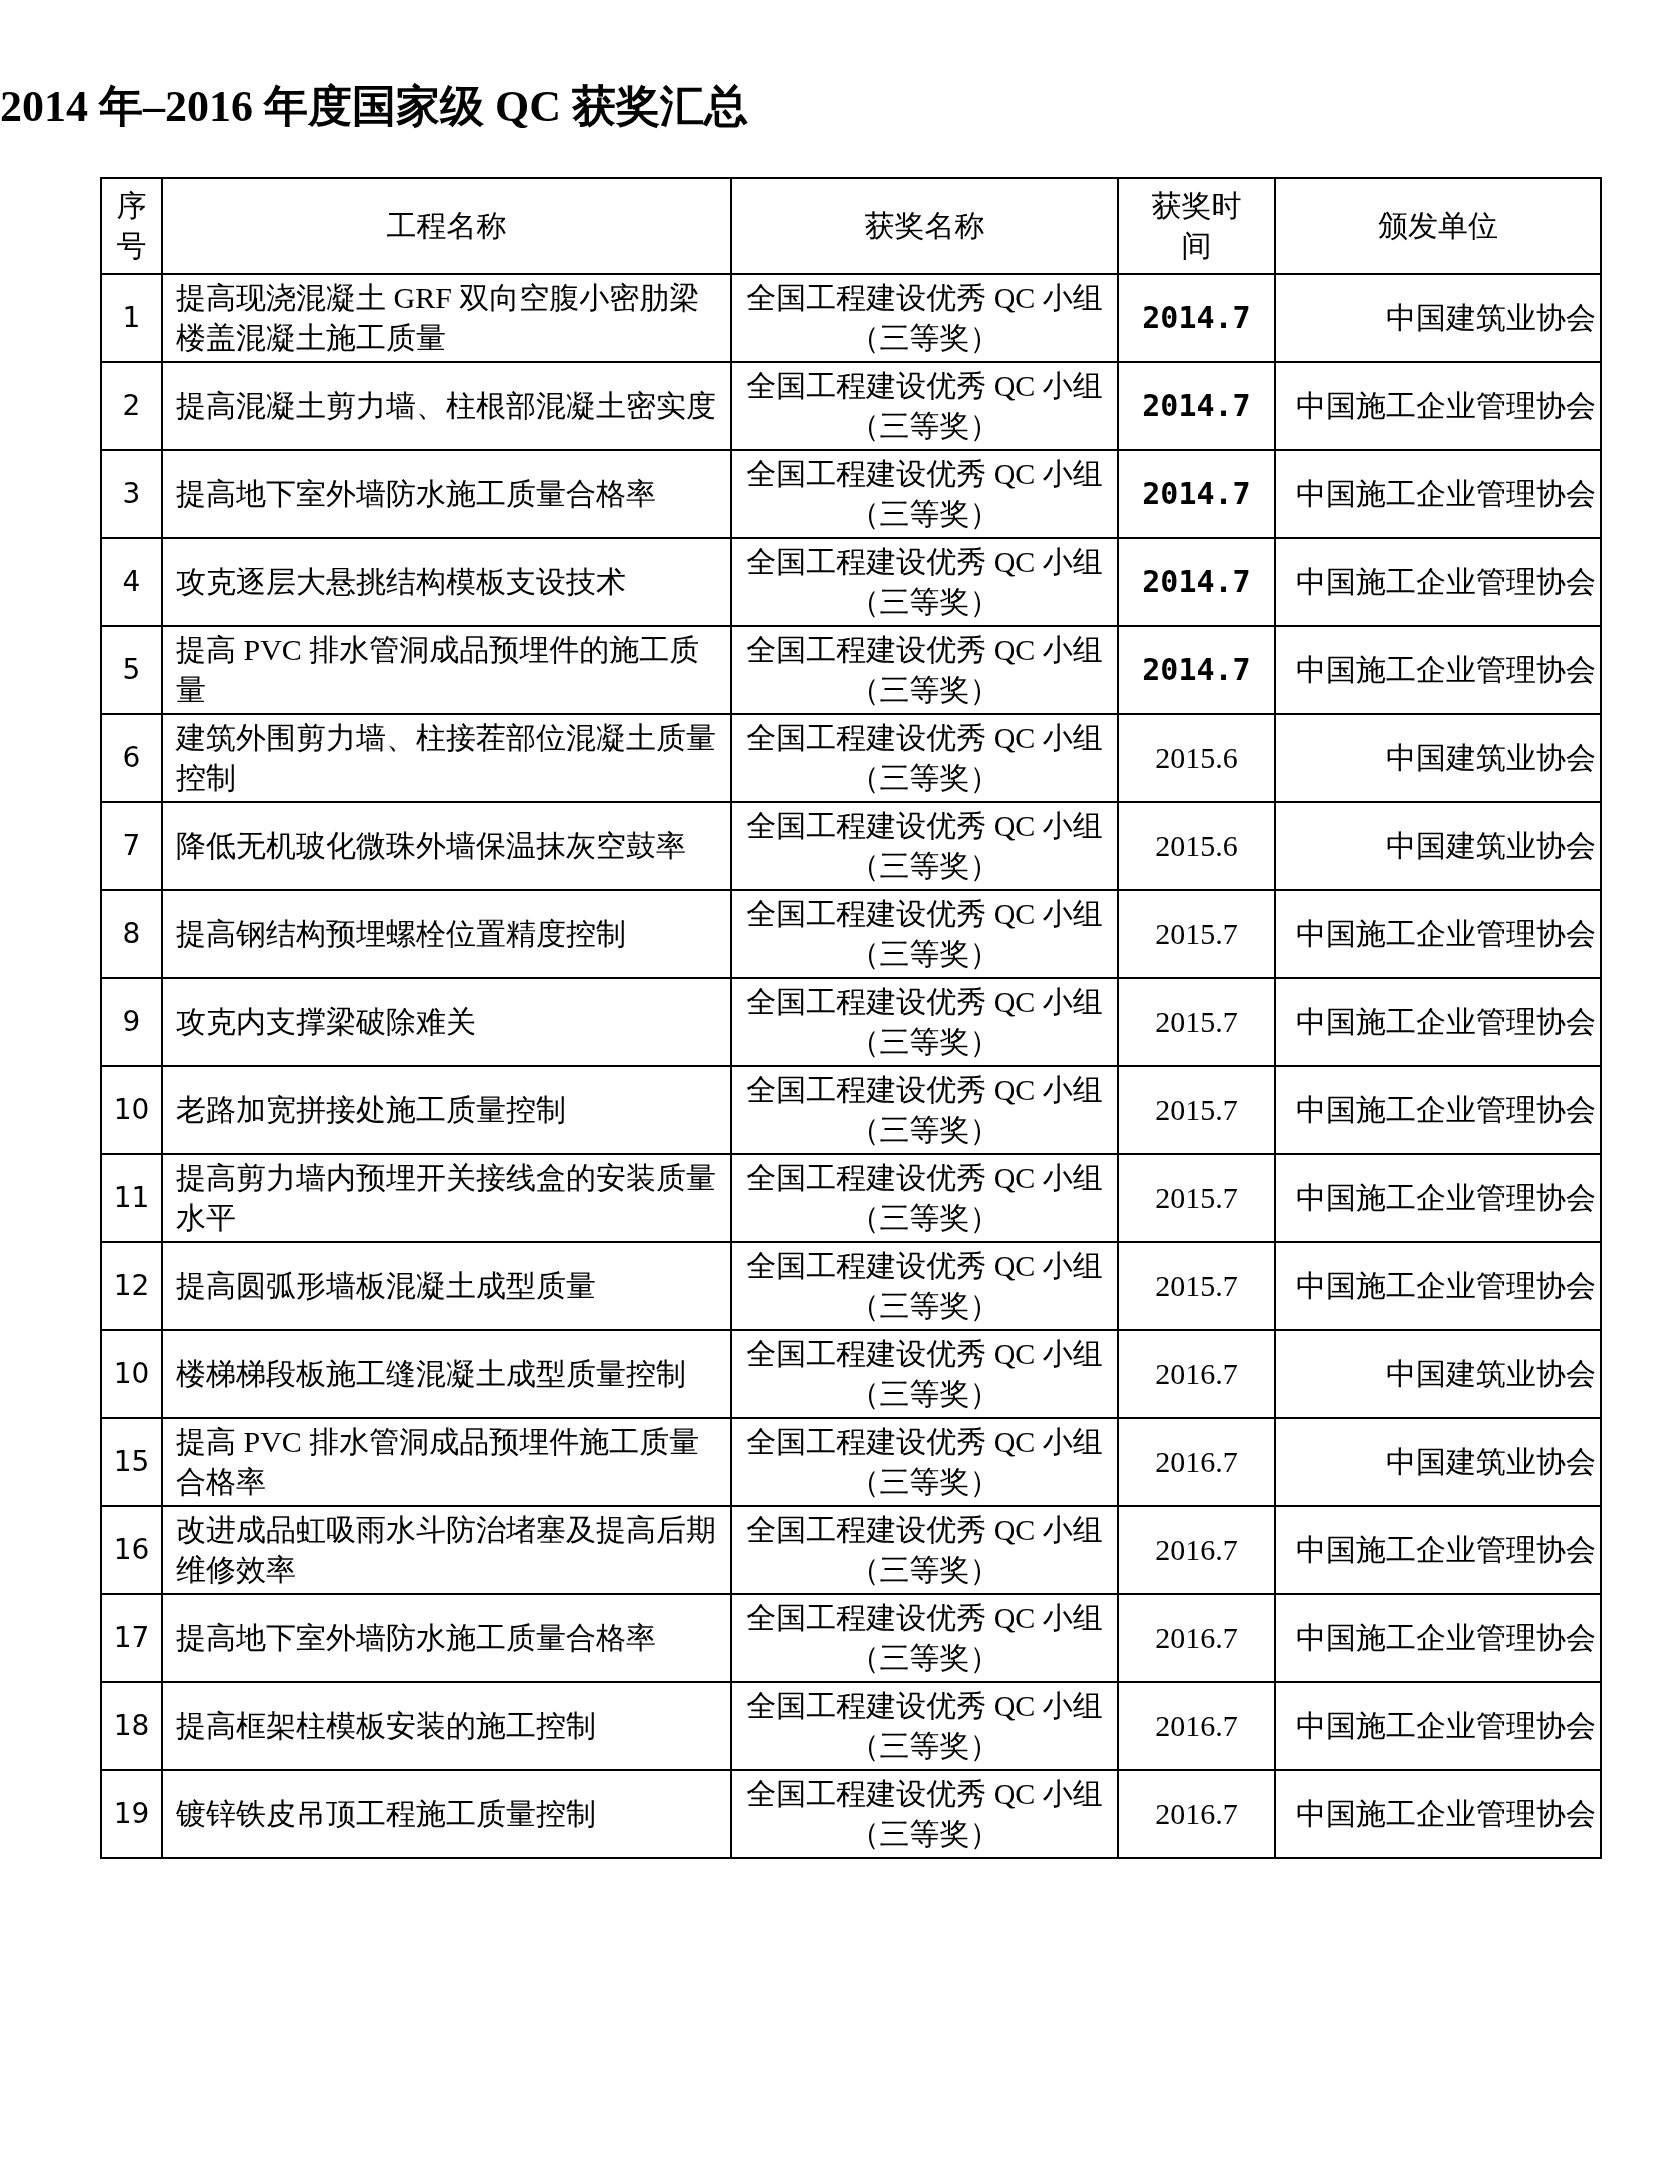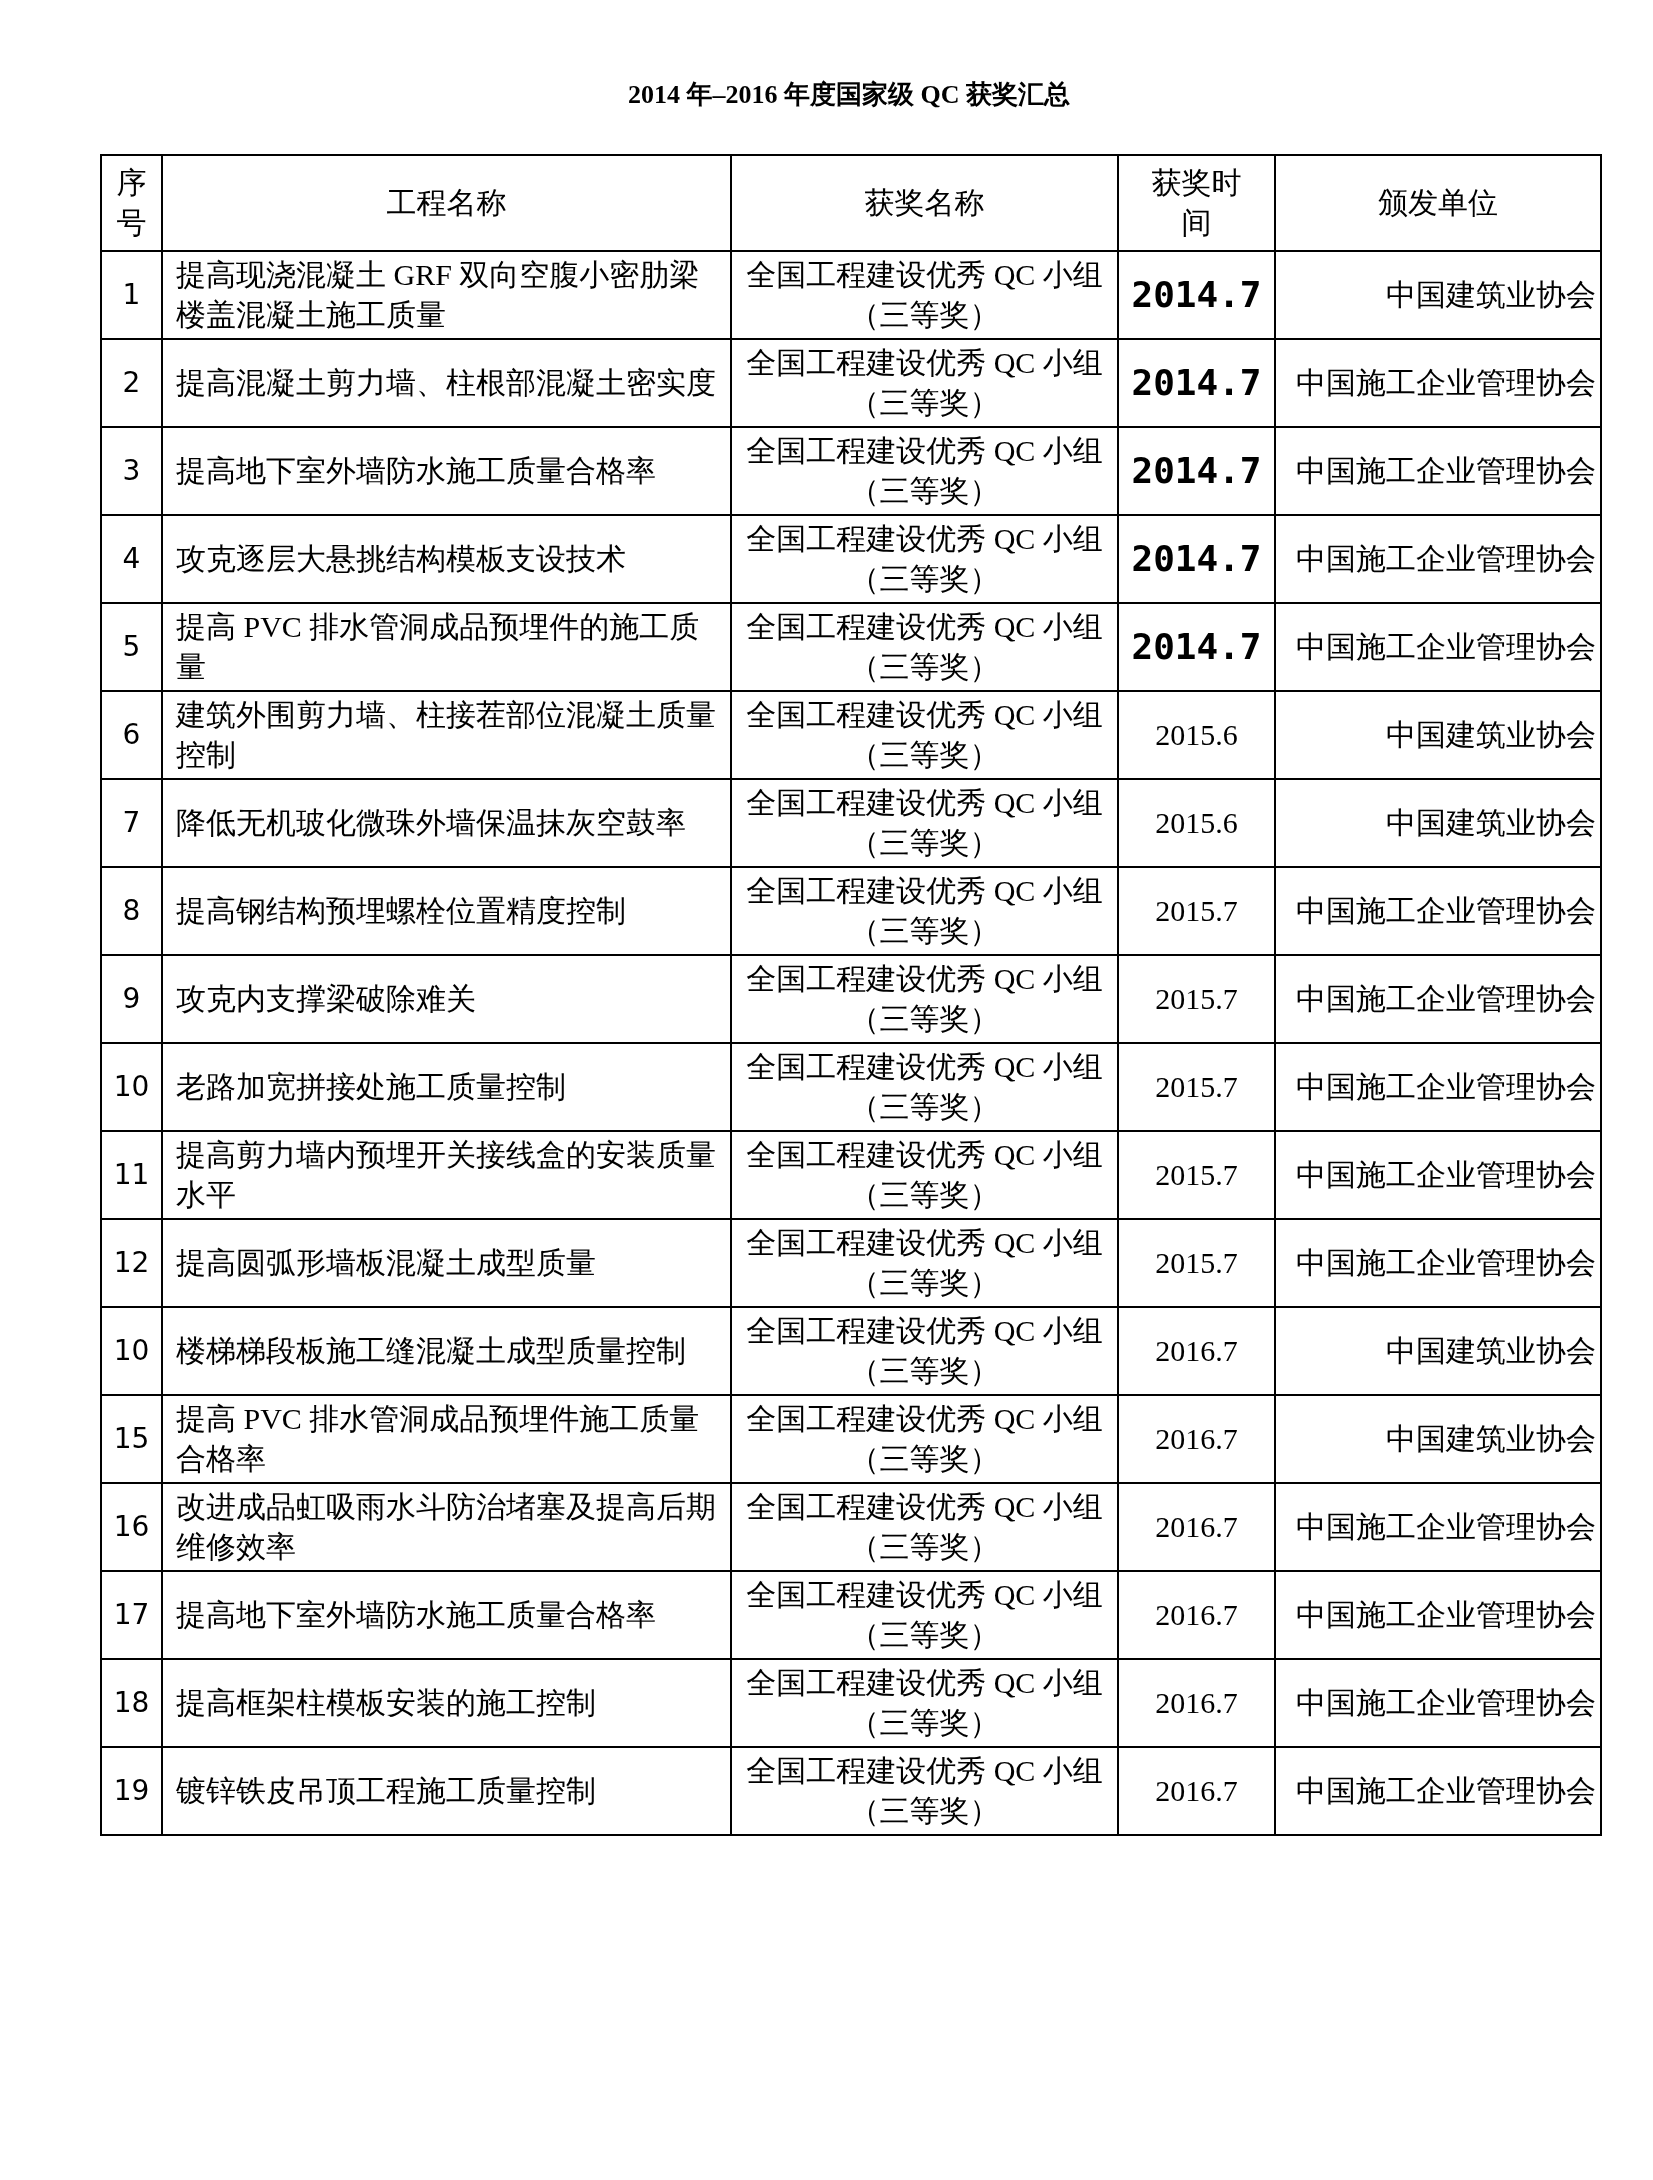--- a/index.html
+++ b/index.html
@@ -9,26 +9,24 @@
     margin: 0 auto;
     background: #ffffff;
     color: #000000;
     font-family: "Liberation Serif", "DejaVu Serif", serif;
     overflow: hidden;
     box-sizing: border-box;
   }
   .title {
     margin: 0;
     padding-top: 78px;
-    text-align: center;
-    font-size: 26px;
+    font-size: 44px;
     line-height: 1.3;
     font-weight: 700;
     font-family: "Liberation Serif", "DejaVu Serif", serif;
-    padding-left: 45px;
   }
   table.awards-table {
     border-collapse: collapse;
     table-layout: fixed;
     width: 1500px;
     margin: 42px 0 0 100px;
   }
   .awards-table th,
   .awards-table td {
     border: 2px solid #000000;
@@ -63,21 +61,21 @@
   }
   td.col-award { text-align: center; padding: 2px 10px; }
   .award-line1, .award-line2 { text-align: center; }
   td.col-time { text-align: center; }
   td.col-issuer { text-align: right; }
 
   
   .awards-table tbody tr:nth-child(-n+5) td.col-time {
     font-family: "DejaVu Sans Mono", "Liberation Mono", monospace;
     font-weight: 700;
-    font-size: 36px;
+    font-size: 30px;
   }
 </style>
 </head>
 <body>
 
 <div class="page">
 
   <h1 class="title">2014 年–2016 年度国家级 QC 获奖汇总</h1>
 
   <table class="awards-table">

